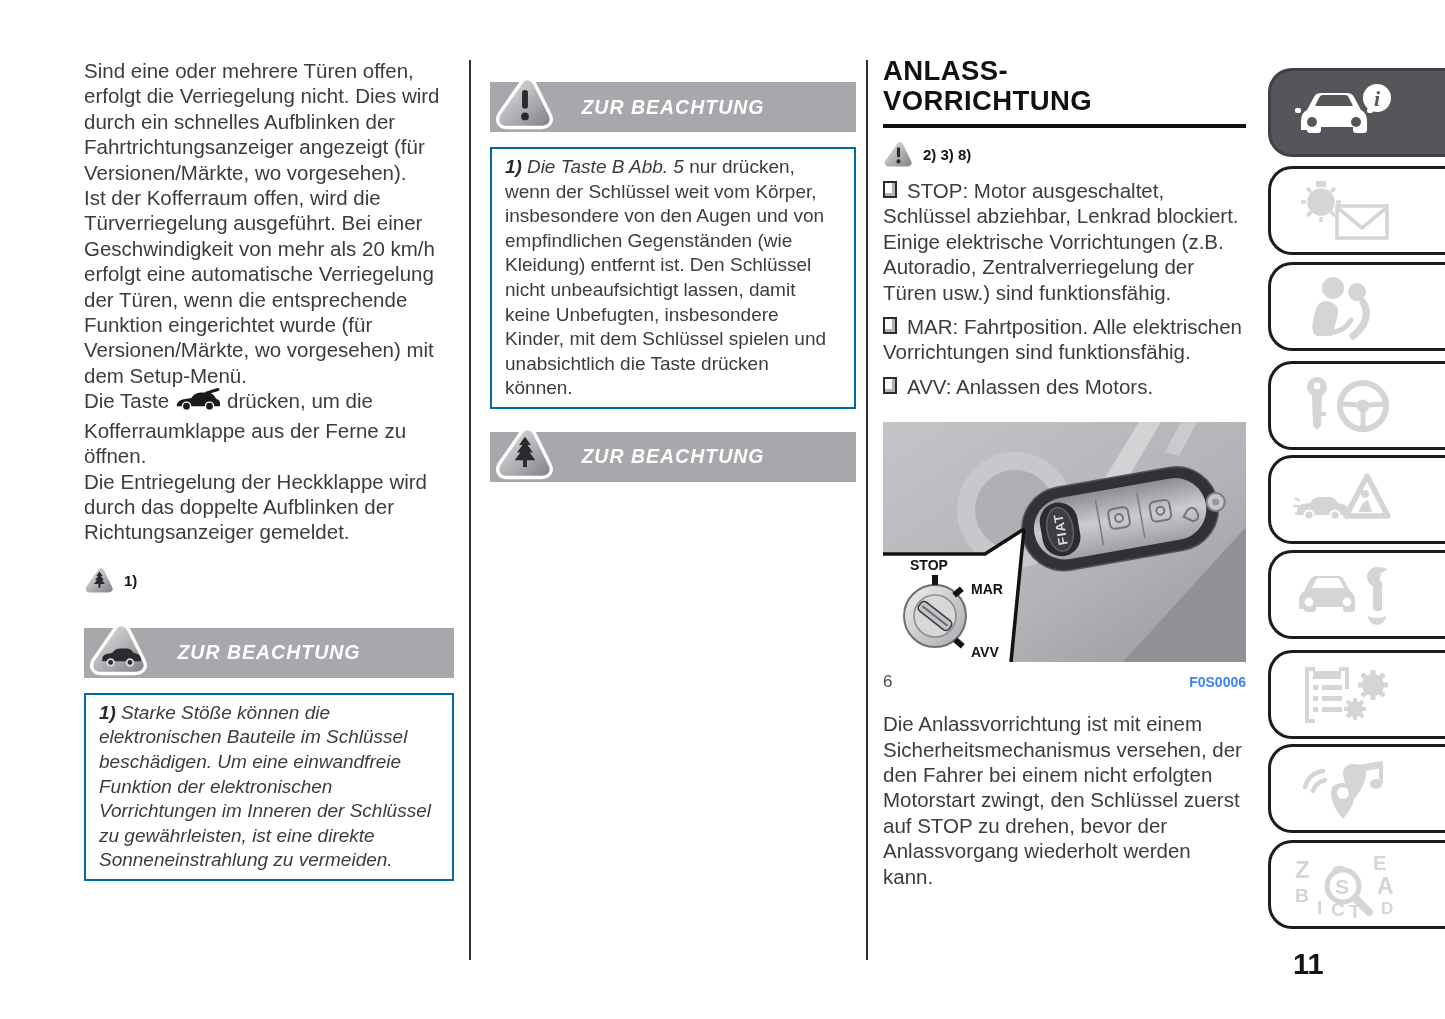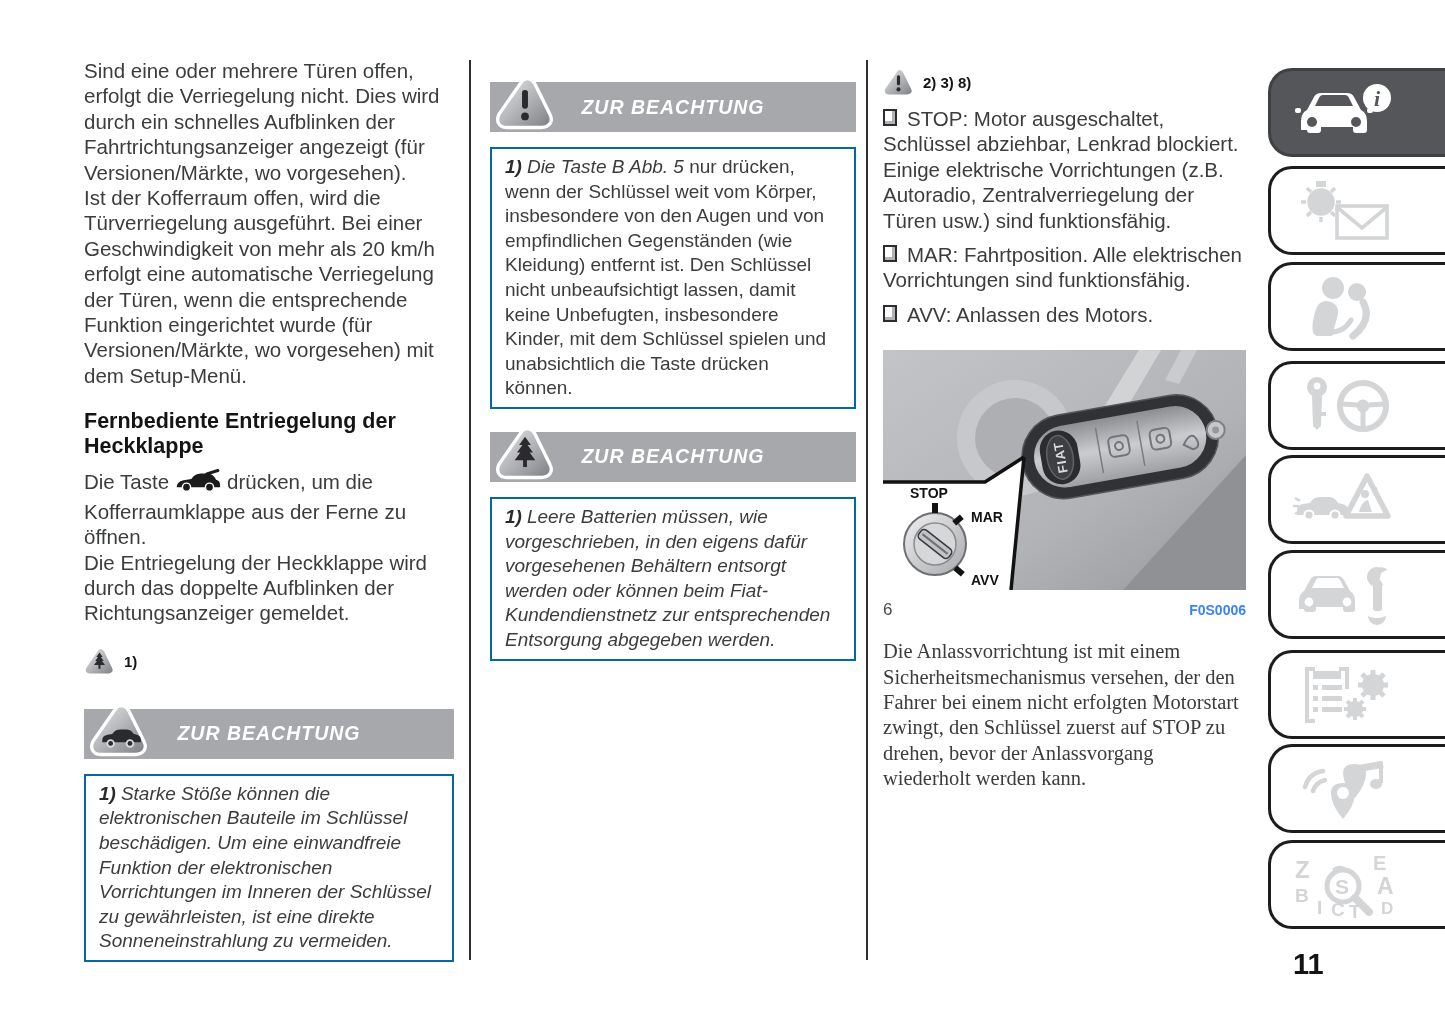--- a/index.html
+++ b/index.html
@@ -81,21 +81,20 @@
         <path d="M22.5 8 l4.6 6.4 h-2.6 l4.2 5.8 h-2.6 l4.4 6 h-16 l4.4 -6 h-2.6 l4.2 -5.8 h-2.6 z" fill="#2b2b2e"></path>
         <rect x="21" y="26" width="3" height="5.5" fill="#2b2b2e"></rect>
       </g>
     </defs>
   </svg>
 
   <div class="col" style="left:84px;width:370px;">
     <p class="body">Sind eine oder mehrere Türen offen, erfolgt die Verriegelung nicht. Dies wird durch ein schnelles Aufblinken der Fahrtrichtungsanzeiger angezeigt (für Versionen/Märkte, wo vorgesehen).
 Ist der Kofferraum offen, wird die Türverriegelung ausgeführt. Bei einer Geschwindigkeit von mehr als 20 km/h erfolgt eine automatische Verriegelung der Türen, wenn die entsprechende Funktion eingerichtet wurde (für Versionen/Märkte, wo vorgesehen) mit dem Setup-Menü.</p>
 
-    <h3 class="subhead">Fernbediente Entriegelung der Heckklappe</h3>
 
     <p class="body"><span>Die Taste</span><span class="inline-icon"><svg width="46" height="24" viewBox="0 0 52 26">
             <path d="M2 20 C2 14.5 6.5 12.6 11.5 11.8 L18.5 10.8 C21.5 5.5 26.5 4.5 31 4.5 L36 4.5 C41.5 4.5 44.5 7.5 46.5 11.5 L48.5 12.5 C50.8 13.6 51 16.5 51 20 Z" fill="#1b1b1d"></path>
             <path d="M36 5 L48.5 1.2" stroke="#1b1b1d" stroke-width="3.4" stroke-linecap="round"></path>
             <circle cx="13" cy="20" r="4.6" fill="#1b1b1d" stroke="#fff" stroke-width="1.6"></circle>
             <circle cx="39" cy="20" r="4.6" fill="#1b1b1d" stroke="#fff" stroke-width="1.6"></circle>
           </svg></span><span>drücken, um die Kofferraumklappe aus der Ferne zu öffnen.
 Die Entriegelung der Heckklappe wird durch das doppelte Aufblinken der Richtungsanzeiger gemeldet.</span></p>
 
     <div class="noteref">
@@ -124,26 +123,27 @@
       <span>ZUR BEACHTUNG</span>
     </div>
     <div class="notebox"><span class="ref">1)</span><span class="it">Die Taste B Abb. 5</span> <span>nur drücken, wenn der Schlüssel weit vom Körper, insbesondere von den Augen und von empfindlichen Gegenständen (wie Kleidung) entfernt ist. Den Schlüssel nicht unbeaufsichtigt lassen, damit keine Unbefugten, insbesondere Kinder, mit dem Schlüssel spielen und unabsichtlich die Taste drücken können.</span></div>
 
     <div class="warnbar" style="margin-top:23px;">
       <span class="tri"><svg width="58" height="55" viewBox="0 0 45 42">
             <use href="#tri-trees"></use>
           </svg></span>
       <span>ZUR BEACHTUNG</span>
     </div>
-    <div class="notebox it"><span class="ref">1)</span><span>Leere Batterien müssen, wie vorgeschrieben, in den eigens dafür vorgesehenen Behältern entsorgt werden oder können beim Fiat-Kundendienstnetz zur entsprechenden Entsorgung abgegeben werden.</span></div>
   </div>
 
   <div class="vrule" style="left:866px;"></div>
 
   <div class="col" style="left:883px;width:363px;top:56px;">
+    <h1 class="h1">ANLASS-
+VORRICHTUNG</h1>
 
     <div class="refrow">
       <svg width="31" height="29" viewBox="0 0 45 42">
           <use href="#tri-excl"></use>
         </svg>
       <b>2) 3) 8)</b>
     </div>
 
 
     <p class="body bullet-line"><span class="sq"></span><span>STOP: Motor ausgeschaltet, Schlüssel abziehbar, Lenkrad blockiert. Einige elektrische Vorrichtungen (z.B. Autoradio, Zentralverriegelung der Türen usw.) sind funktionsfähig.</span></p>
@@ -191,21 +191,21 @@
         <text x="27" y="148" font-size="14" font-weight="bold" fill="#121212">STOP</text>
         <text x="88" y="172" font-size="14" font-weight="bold" fill="#121212">MAR</text>
         <text x="88" y="235" font-size="14" font-weight="bold" fill="#121212">AVV</text>
       </svg>
       <div class="figcap">
         <span class="num">6</span>
         <span class="code">F0S0006</span>
       </div>
     </div>
 
-    <p class="body" style="margin-top:19px;font-family:Liberation Serif, serif;">Die Anlassvorrichtung ist mit einem Sicherheitsmechanismus versehen, der den Fahrer bei einem nicht erfolgten Motorstart zwingt, den Schlüssel zuerst auf STOP zu drehen, bevor der Anlassvorgang wiederholt werden kann.</p>
+    <p class="body" style="margin-top:19px;">Die Anlassvorrichtung ist mit einem Sicherheitsmechanismus versehen, der den Fahrer bei einem nicht erfolgten Motorstart zwingt, den Schlüssel zuerst auf STOP zu drehen, bevor der Anlassvorgang wiederholt werden kann.</p>
   </div>
 
   <div class="tab active" style="top:68px;">
     <svg width="112" height="62" viewBox="0 0 112 62">
       <path d="M10 48 v-9 q0-8 6-11 l7-13 q2-4 7-4 h26 q5 0 7 4 l7 13 q6 3 6 11 v9 q0 3-3 3 h-8 q-3 0-3-3 v-3 h-32 v3 q0 3-3 3 h-8 q-3 0-3-3 z" fill="#fff"></path>
       <path d="M24 24 l4.5-9 q1-2 3.5-2 h22 q2.5 0 3.5 2 l4.5 9 z" fill="#55565a"></path>
       <circle cx="21" cy="40" r="5" fill="#55565a"></circle>
         <circle cx="65" cy="40" r="5" fill="#55565a"></circle>
       <rect x="4" y="26" width="6" height="5" rx="2" fill="#fff"></rect>
         <rect x="76" y="26" width="6" height="5" rx="2" fill="#fff"></rect>

